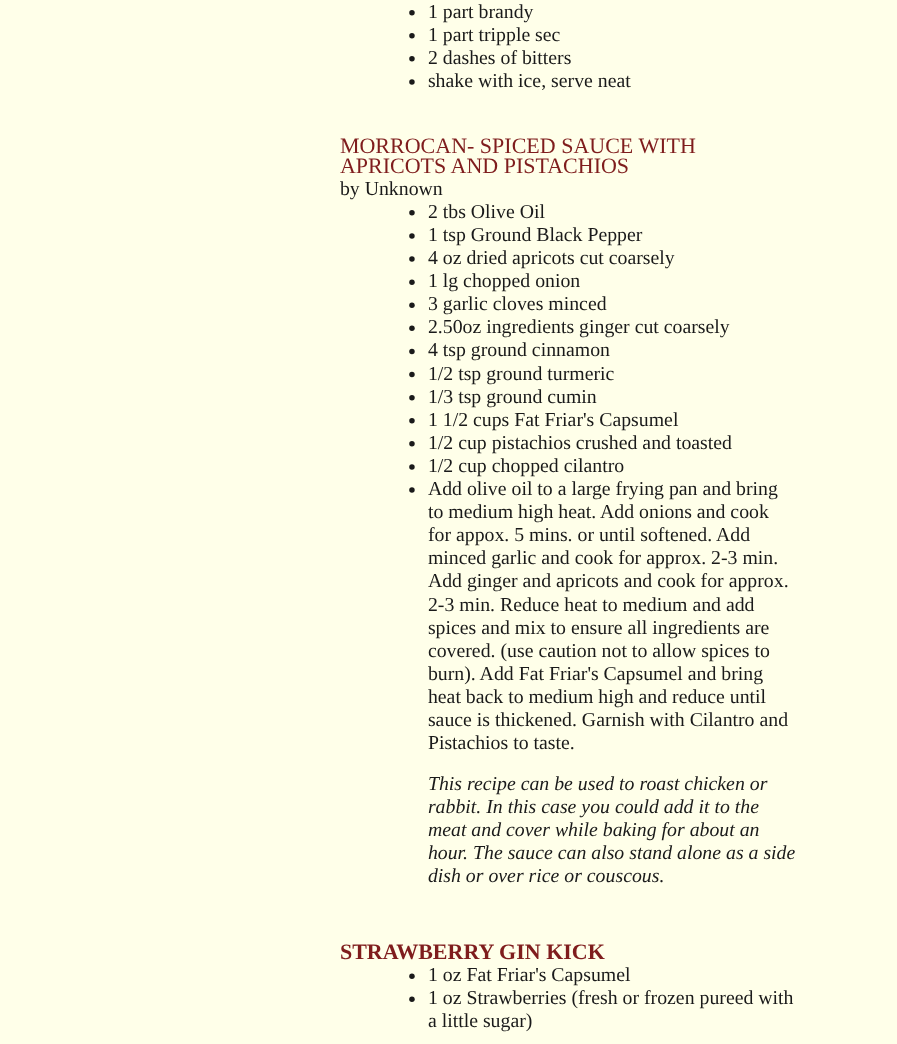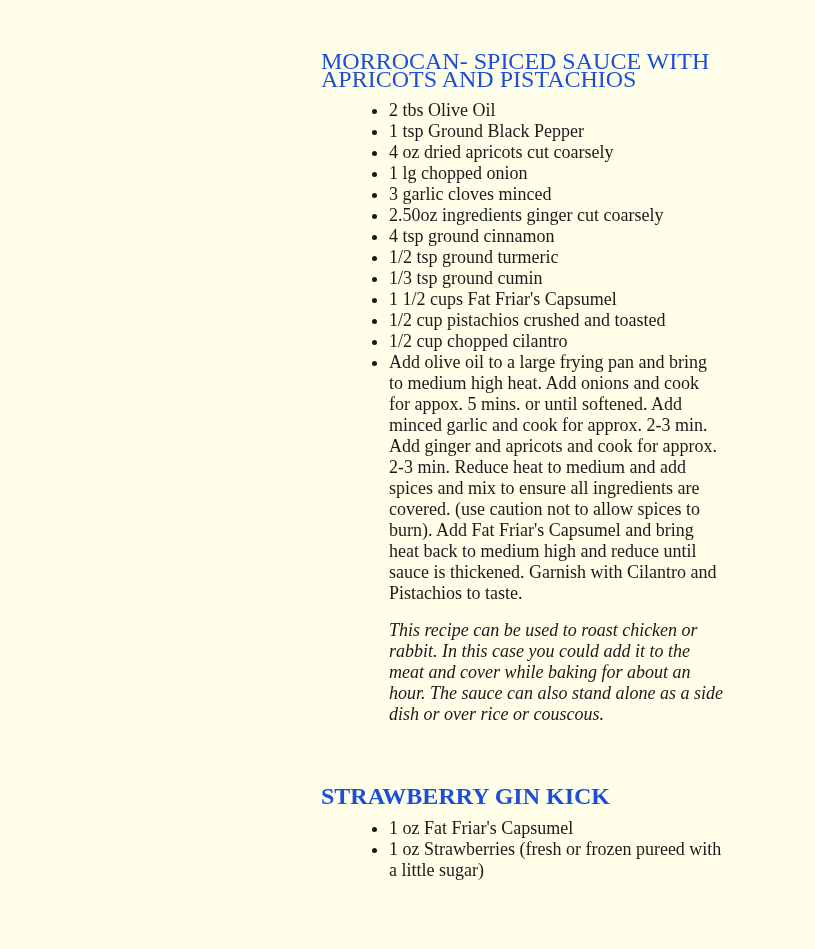--- a/index.html
+++ b/index.html
@@ -22,24 +22,24 @@
       left: 309px;
       top: 0;
       width: 414px;
     }
     .recipe {
       margin: 0;
     }
     .recipe h2 {
       font-family: "Liberation Serif", "DejaVu Serif", serif;
       font-weight: normal;
-      font-size: 24px;
+      font-size: 20px;
       line-height: 18px;
-      color: #1d4ed8;
-      margin: 12px;
+      color: #7f1d1d;
+      margin: 0;
       padding-top: 3px;
     }
     .recipe .byline {
       margin: 0;
       line-height: 21px;
       padding-top: 1px;
     }
     .recipe ul {
       margin: 0;
       padding-left: 80px;
@@ -55,25 +55,34 @@
       font-style: italic;
     }
     .spacer-1 { height: 37px; }
     .spacer-2 { height: 40px; }
   </style>
 </head>
 <body>
 
 <div class="content">
 
+  <section class="recipe">
+    <ul>
+      <li>1 part brandy</li>
+      <li>1 part tripple sec</li>
+      <li>2 dashes of bitters</li>
+      <li>shake with ice, serve neat</li>
+    </ul>
+  </section>
 
   <div class="spacer-1"></div>
 
   <section class="recipe">
     <h2>MORROCAN- SPICED SAUCE WITH APRICOTS AND PISTACHIOS</h2>
+    <div class="byline">by Unknown</div>
     <ul>
       <li>2 tbs Olive Oil</li>
       <li>1 tsp Ground Black Pepper</li>
       <li>4 oz dried apricots cut coarsely</li>
       <li>1 lg chopped onion</li>
       <li>3 garlic cloves minced</li>
       <li>2.50oz ingredients ginger cut coarsely</li>
       <li>4 tsp ground cinnamon</li>
       <li>1/2 tsp ground turmeric</li>
       <li>1/3 tsp ground cumin</li>

